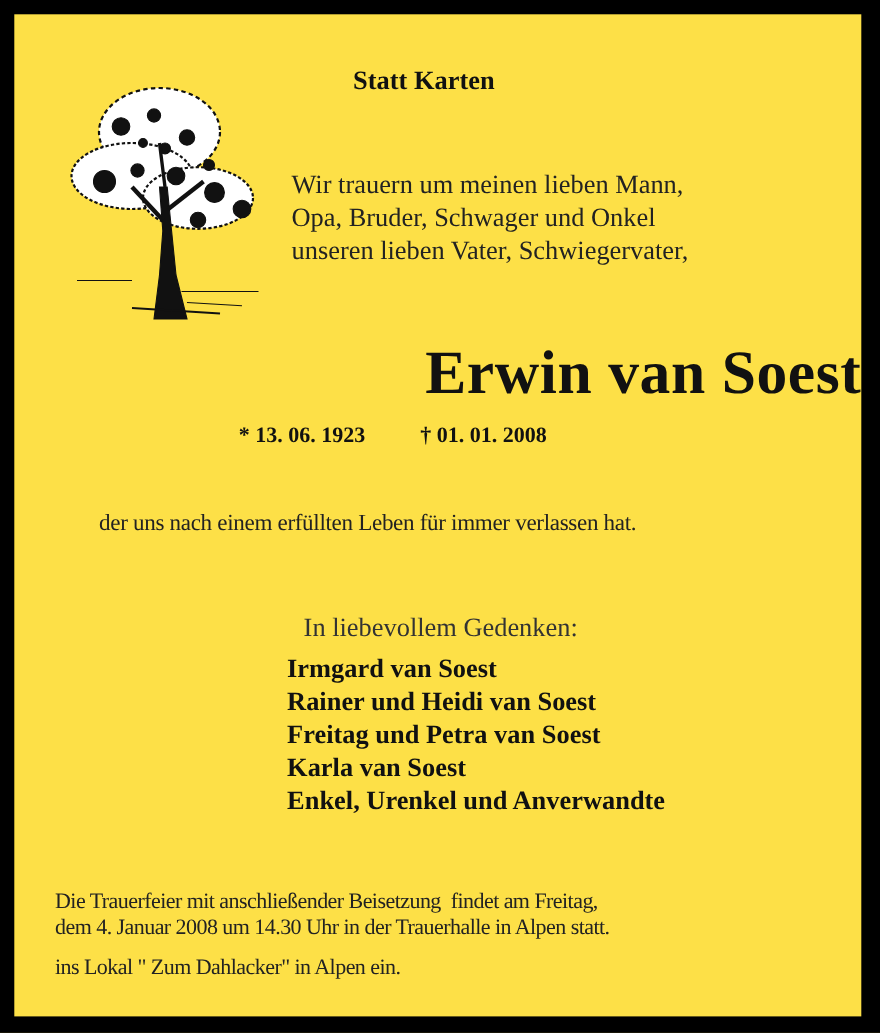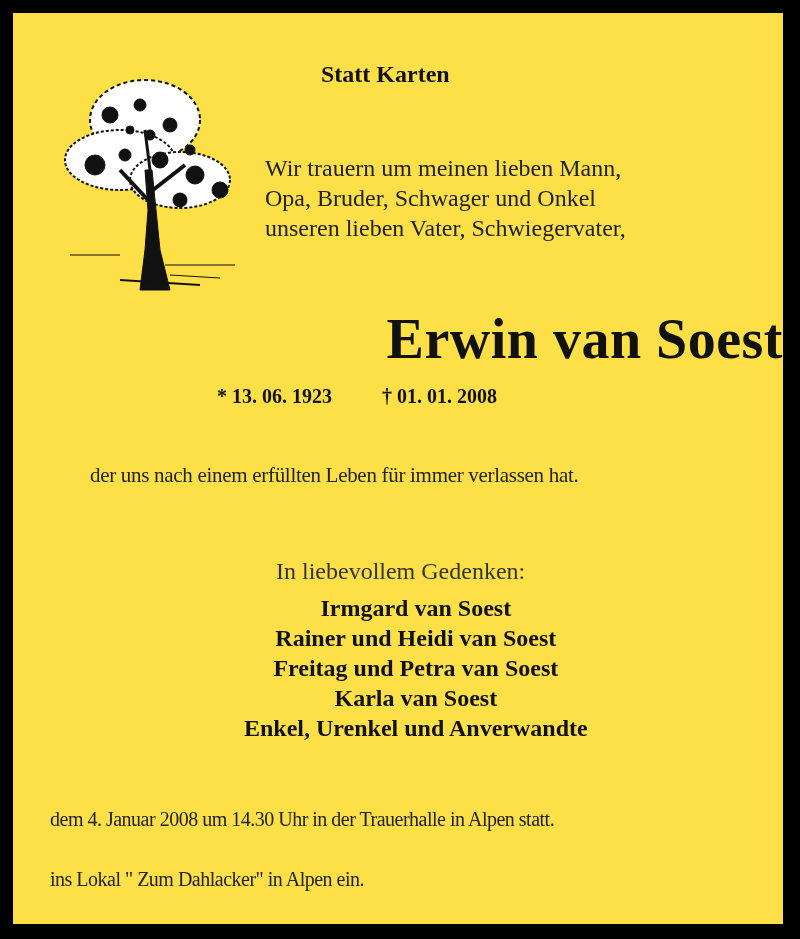--- a/index.html
+++ b/index.html
@@ -8,21 +8,21 @@
   .card{position:absolute;left:13px;top:13px;width:770px;height:911px;background:#fde047;}
   .abs{position:absolute;white-space:nowrap;}
   .tree{position:absolute;left:37px;top:47px;width:200px;height:235px;}
   .statt{left:308px;top:48px;font-size:24px;font-weight:bold;}
   .intro{left:252px;top:140px;font-size:24px;line-height:30px;color:#222;}
   .name{left:0;width:770px;text-align:right;top:294px;font-size:56px;font-weight:bold;letter-spacing:0.5px;}
   .dates{left:204px;top:372px;font-size:20px;font-weight:bold;}
   .dates span{display:inline-block;}
   .leben{left:37px;top:450px;font-size:21px;color:#222;letter-spacing:-0.3px;margin-left:40px;}
   .memory{left:231px;top:545px;font-size:24px;color:#333;margin-left:32px;}
-  .family{left:231px;top:580px;font-size:24px;font-weight:bold;line-height:30px;text-align:center;}
+  .family{left:248px;top:580px;font-size:24px;font-weight:bold;line-height:30px;}
   .info{left:37px;top:794px;font-size:20px;line-height:24px;color:#222;letter-spacing:-0.5px;}
   .info2{left:37px;top:854px;font-size:20px;line-height:24px;color:#222;letter-spacing:-0.5px;}
   .line{display:block;}
 </style>
 </head>
 <body>
 
 <div class="card">
 
   <svg class="tree" viewBox="0 0 200 235">
@@ -75,19 +75,20 @@
 
   <div class="abs family">
     <span class="line">Irmgard van Soest</span>
     <span class="line">Rainer und Heidi van Soest</span>
     <span class="line">Freitag und Petra van Soest</span>
     <span class="line">Karla van Soest</span>
     <span class="line">Enkel, Urenkel und Anverwandte</span>
   </div>
 
   <div class="abs info">
+    <span class="line" style="white-space:pre">Die Trauerfeier mit anschließender Beisetzung  findet am Freitag,</span>
     <span class="line">dem 4. Januar 2008 um 14.30 Uhr in der Trauerhalle in Alpen statt.</span>
   </div>
 
   <div class="abs info2">
     <span class="line">ins Lokal " Zum Dahlacker" in Alpen ein.</span>
   </div>
 </div>
 
 </body></html>

